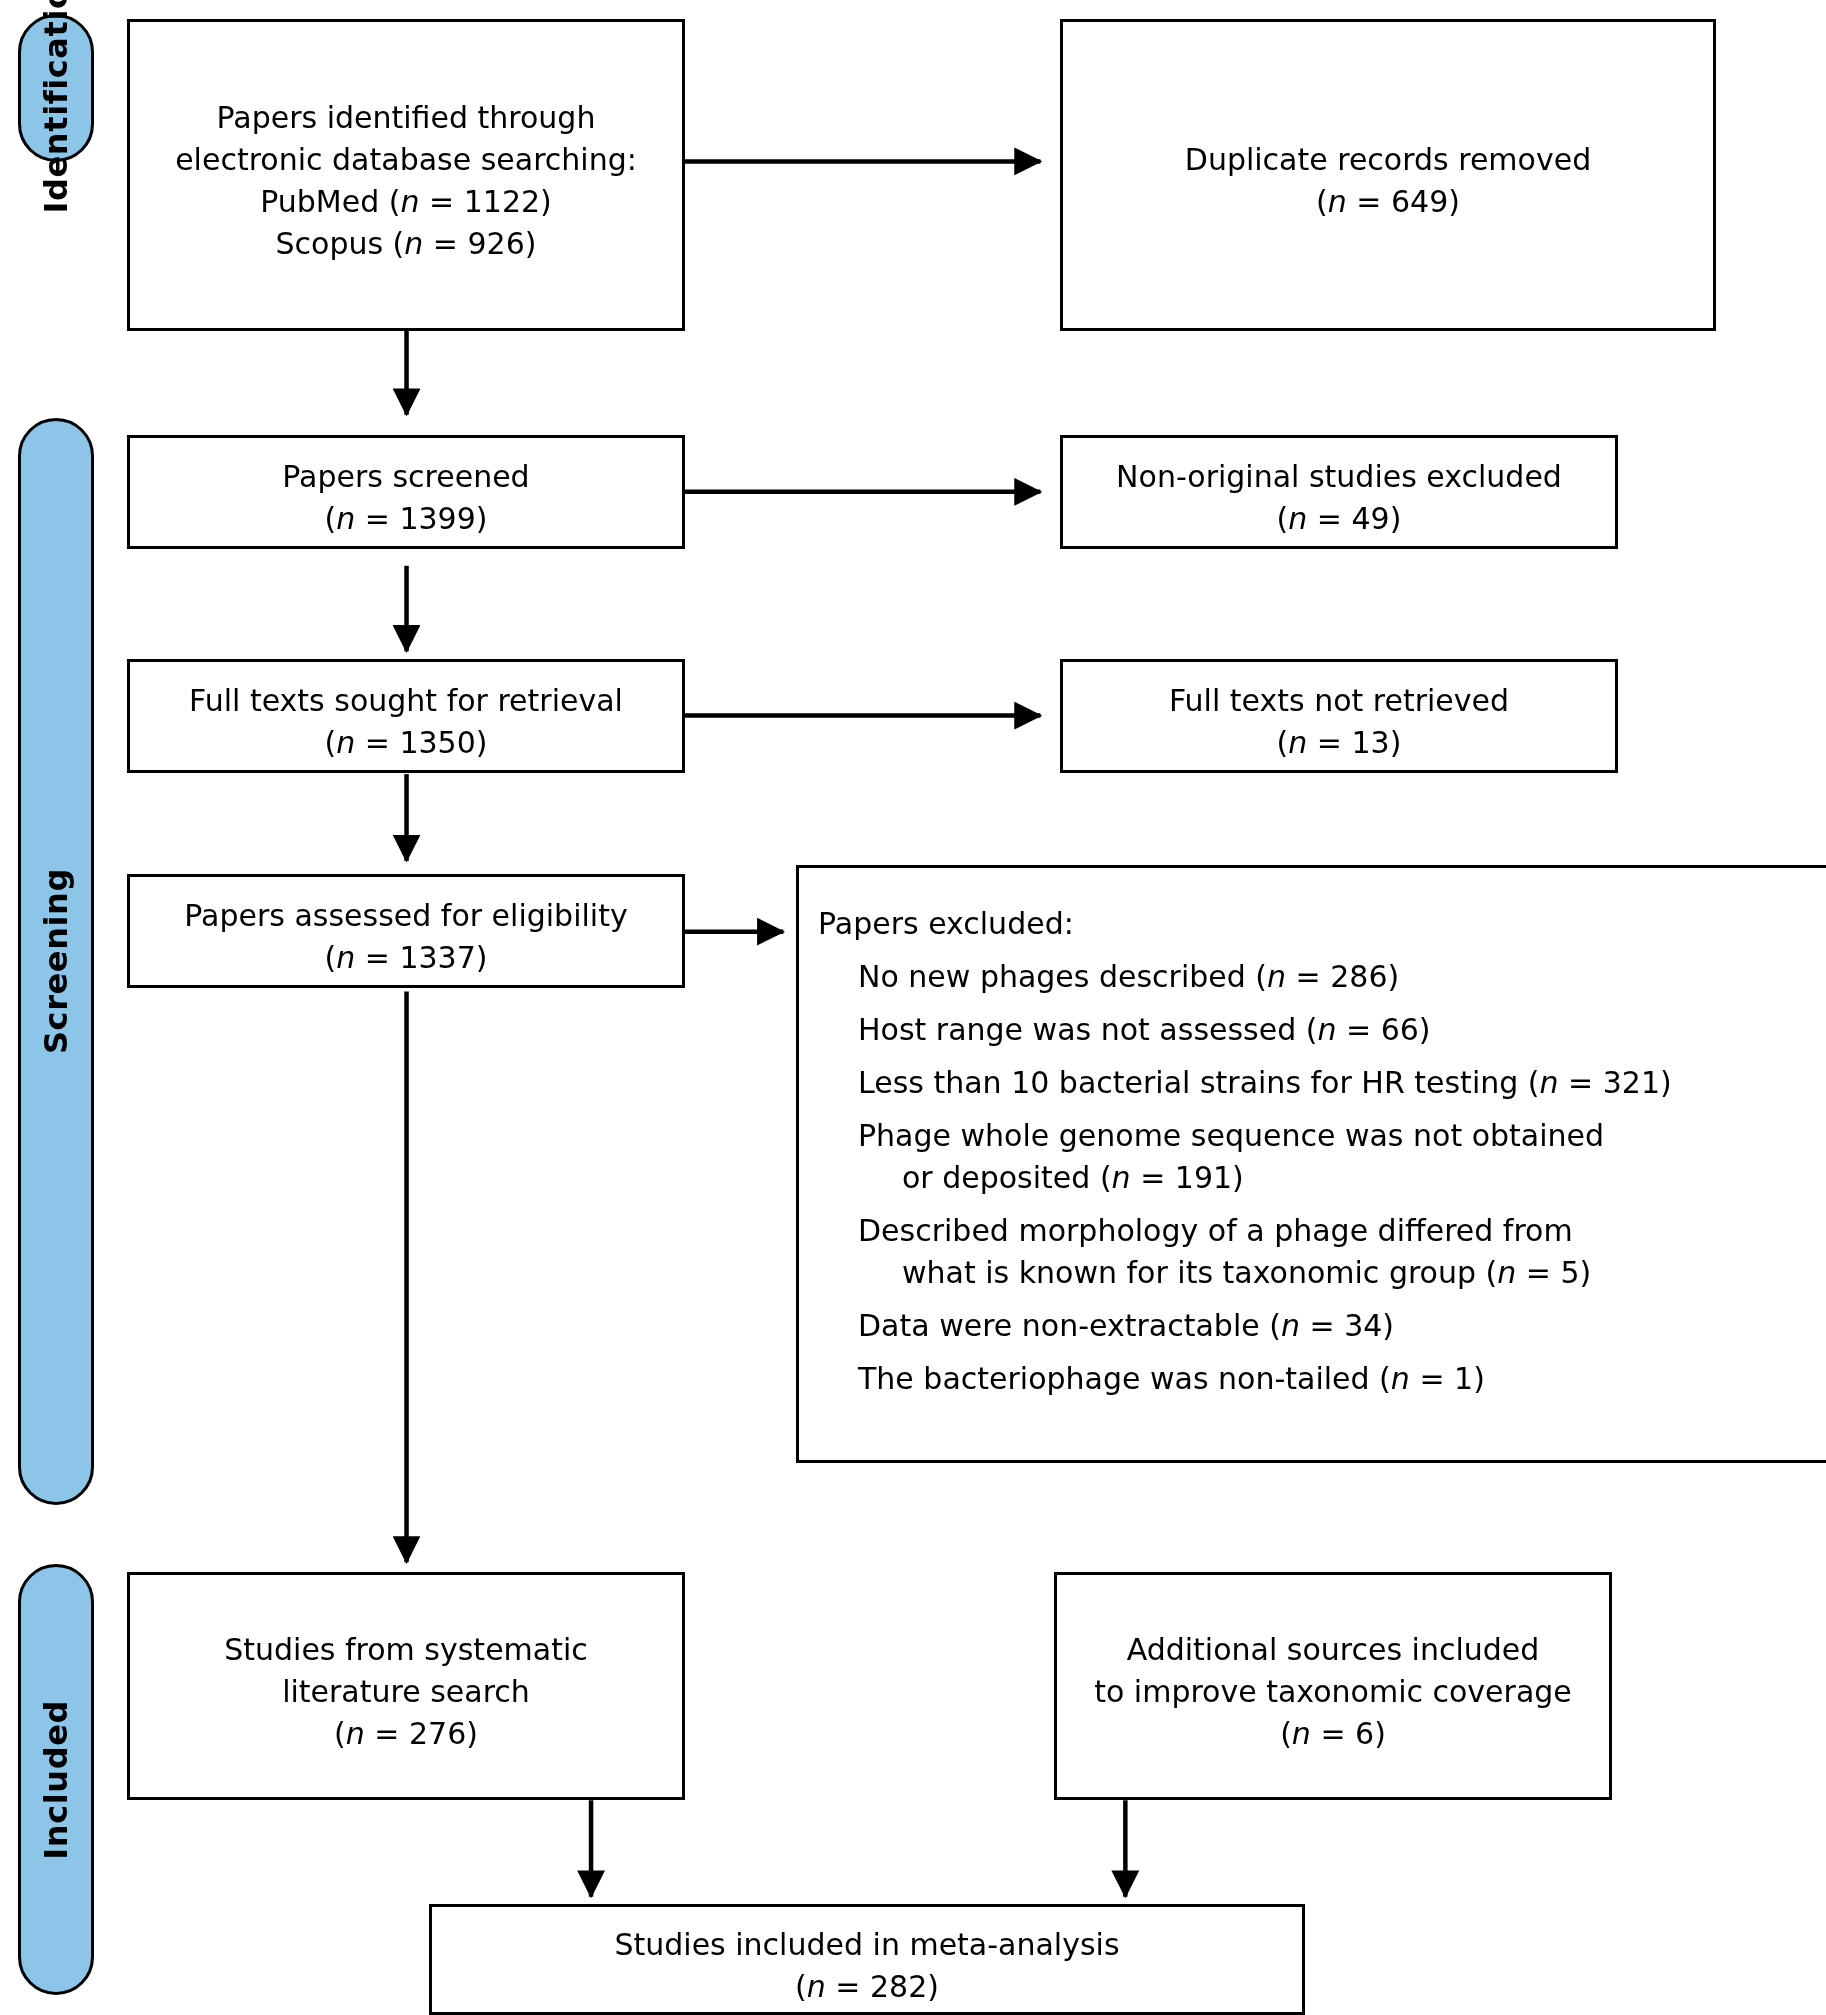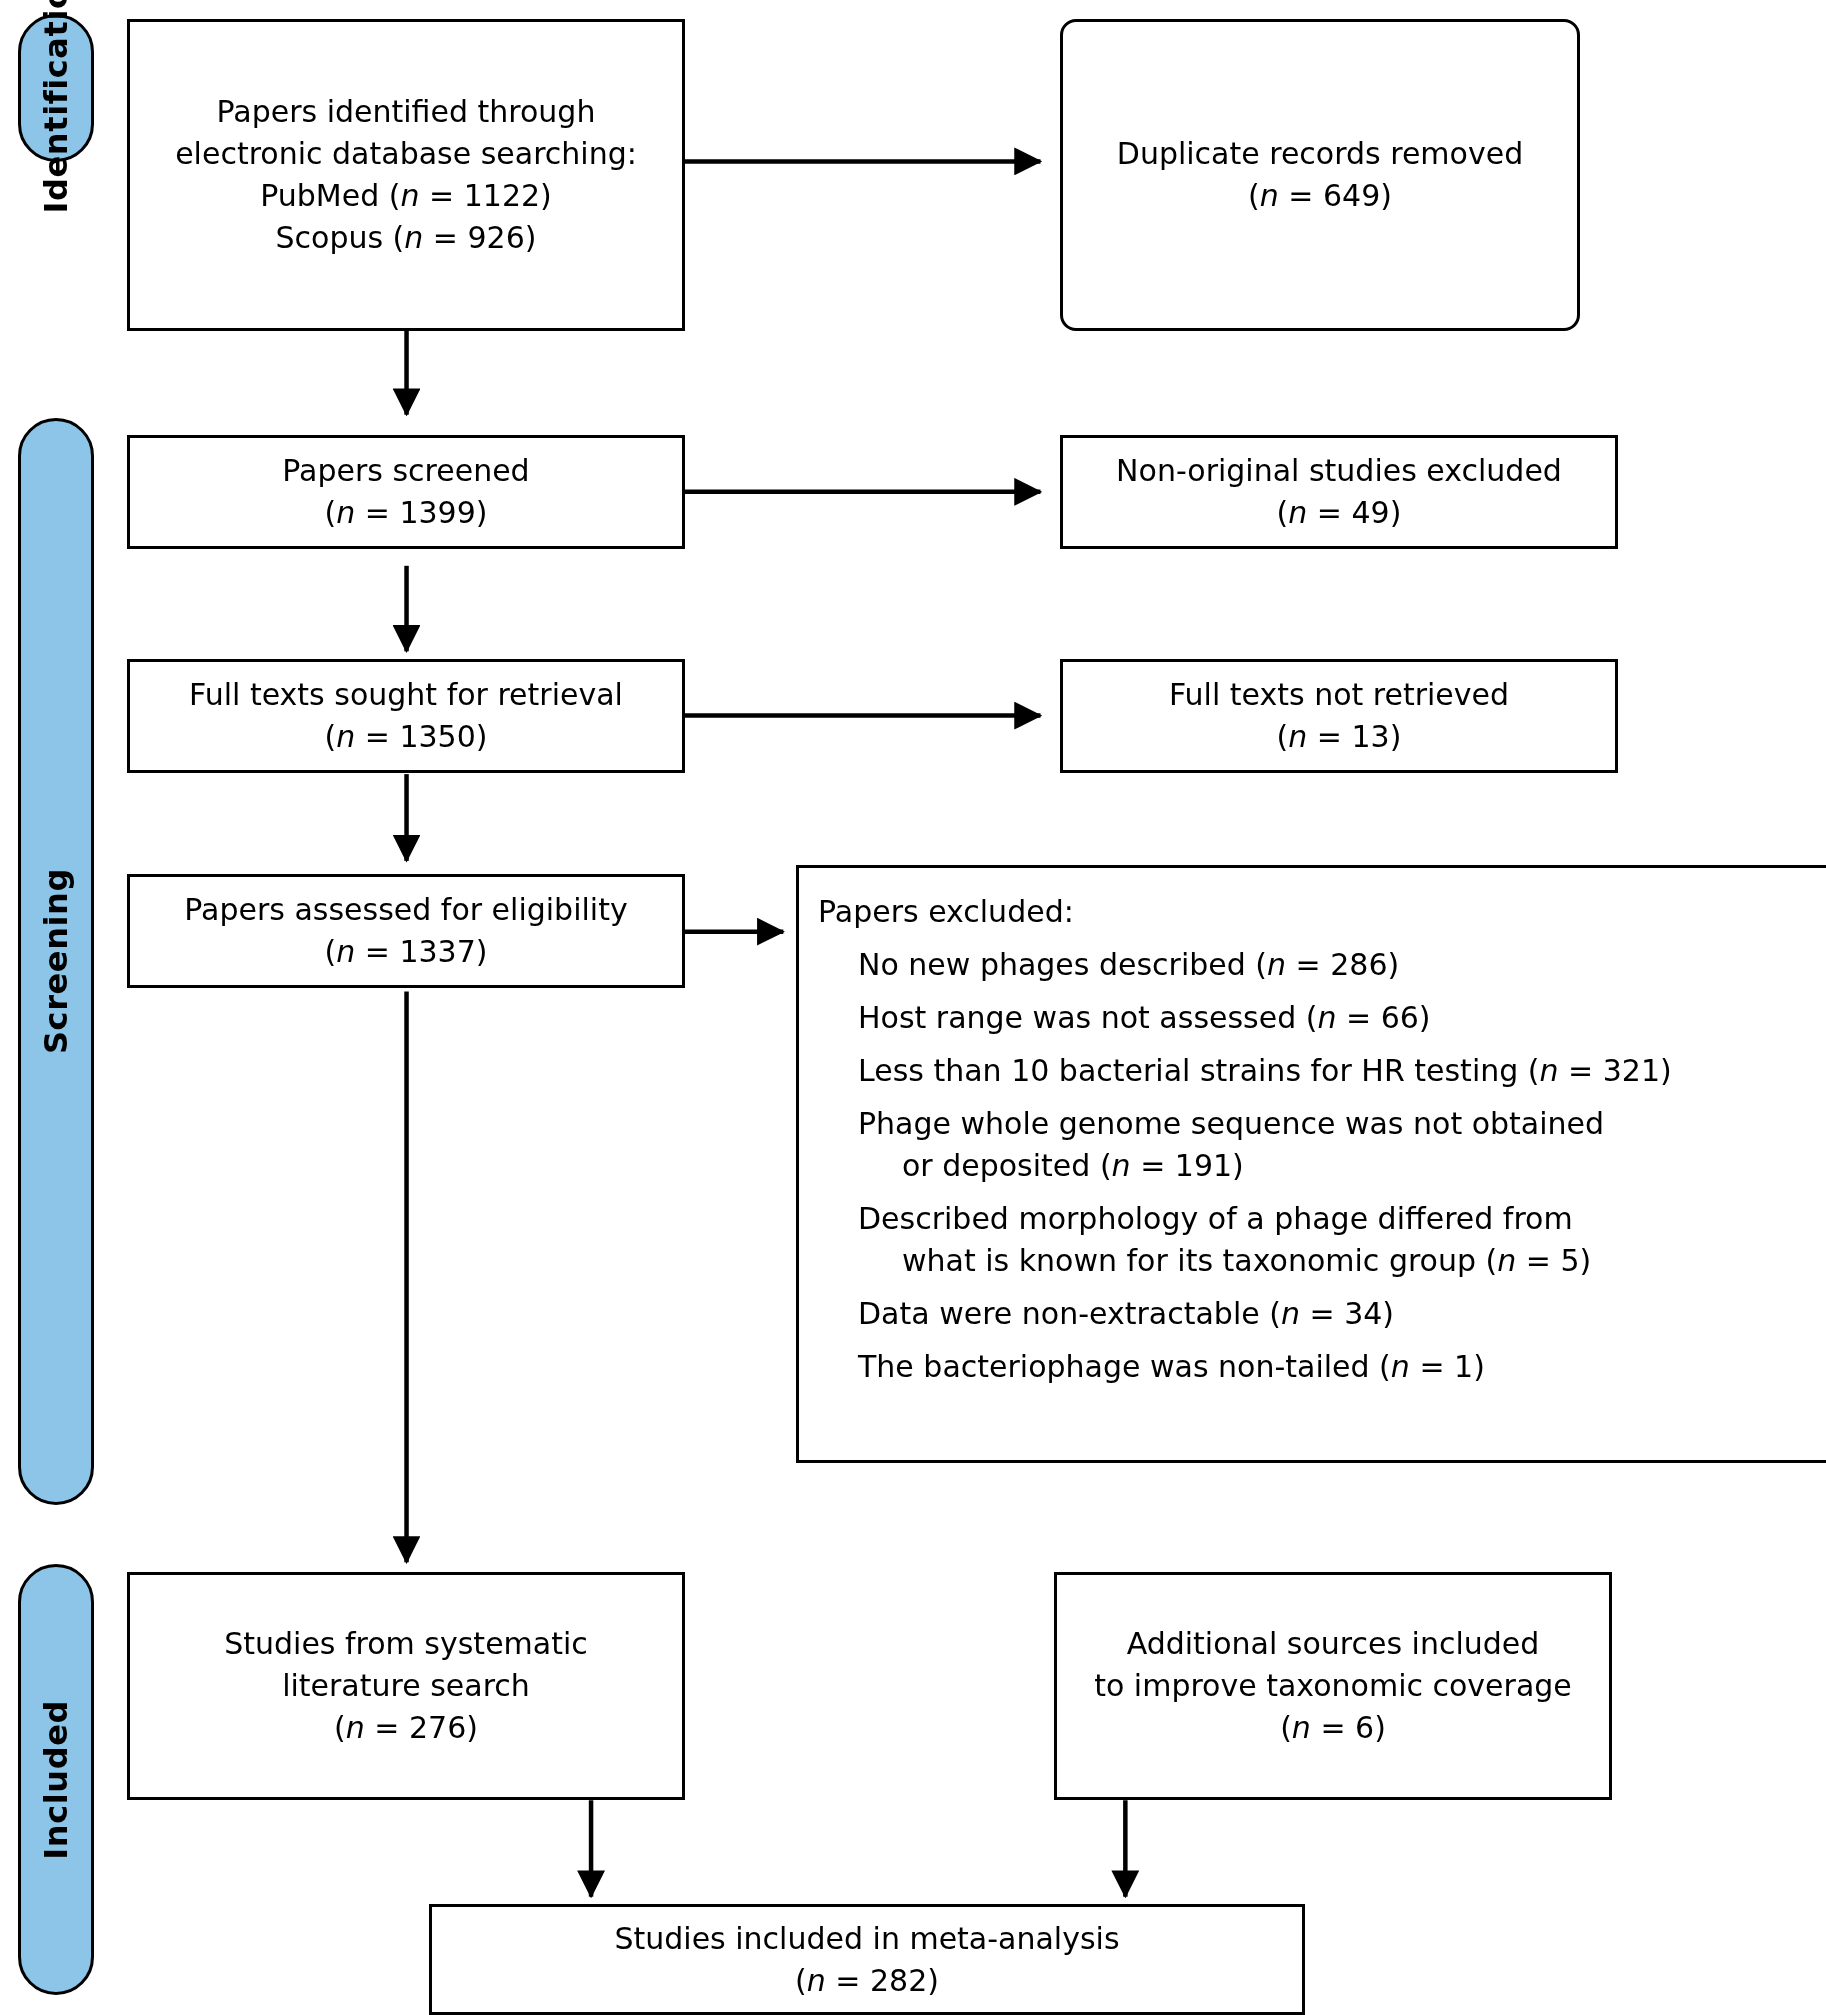--- a/index.html
+++ b/index.html
@@ -52,21 +52,21 @@
     line-height: 1.40;
     color: #000000;
     padding: 6.4px 10.3px;
   }
   .flow-box.left-align {
     align-items: flex-start;
     justify-content: flex-start;
     text-align: left;
     padding: 23px 19px;
   }
-  .box-text { width: 100%; }
+  .box-text { width: 100%; margin-top: 12px; }
   .box-text .ln { display: block; }
   em.nvar { font-style: italic; }
 
   
   .excl-title { display: block; margin-bottom: 7.7px; }
   .excl-item  { display: block; padding-left: 40px; margin-top: 11px; }
   .excl-cont  { display: block; padding-left: 84px; }
 
   
   #connectors {
@@ -126,21 +126,21 @@
 
   <div class="flow-box" style="left:127px; top:19px; width:558px; height:312px;">
     <span class="box-text">
       <span class="ln">Papers identified through</span>
       <span class="ln">electronic database searching:</span>
       <span class="ln">PubMed (<em class="nvar">n</em> = 1122)</span>
       <span class="ln">Scopus (<em class="nvar">n</em> = 926)</span>
     </span>
   </div>
 
-  <div class="flow-box" style="left:1060px; top:19px; width:520px; height:312px;border-radius:16px;">
+  <div class="flow-box" style="left:1060px; top:19px; width:656px; height:312px;">
     <span class="box-text">
       <span class="ln">Duplicate records removed</span>
       <span class="ln">(<em class="nvar">n</em> = 649)</span>
     </span>
   </div>
 
   <div class="flow-box" style="left:127px; top:435px; width:558px; height:114px;">
     <span class="box-text">
       <span class="ln">Papers screened</span>
       <span class="ln">(<em class="nvar">n</em> = 1399)</span>

